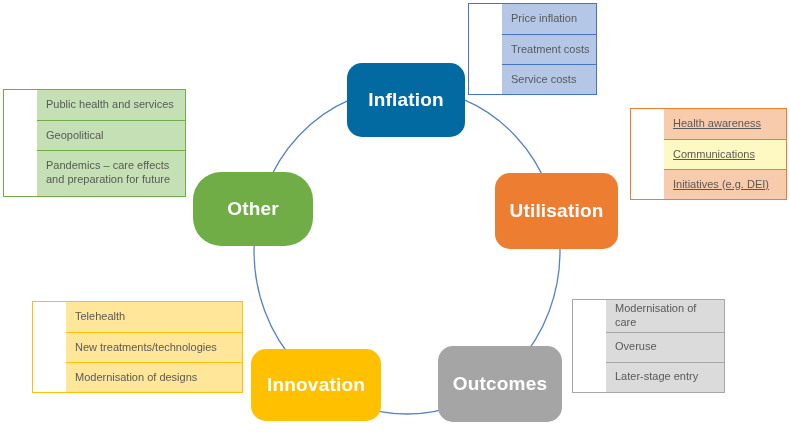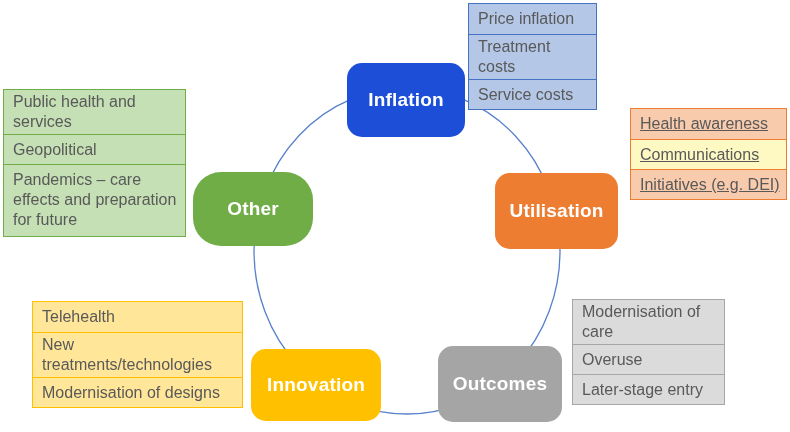--- a/index.html
+++ b/index.html
@@ -34,23 +34,24 @@
   #node-inflation   { left: 347px; top: 63px;  width: 118px; height: 74px; }
   #node-utilisation { left: 495px; top: 173px; width: 123px; height: 76px; }
   #node-outcomes    { left: 438px; top: 346px; width: 124px; height: 76px; }
   #node-innovation  { left: 251px; top: 349px; width: 130px; height: 72px; justify-content: center; }
   #node-other       { left: 193px; top: 172px; width: 120px; height: 74px; border-radius: 28px; }
 
   .items {
     position: absolute;
     z-index: 1;
     border: 1.5px solid;
-    font-size: 16px;
+    font-size: 11px;
     line-height: 1.25;
     box-sizing: border-box;
+    padding-left: 33px;
   }
   .cell {
     display: flex;
     align-items: center;
     min-height: 30px;
     padding: 2px 6px 2px 9px;
     box-sizing: border-box;
     border: 0 solid;
     border-color: inherit;
   }
@@ -65,21 +66,21 @@
 </style>
 </head>
 <body>
 
 <div class="stage">
 
   <svg class="ring" viewBox="0 0 790 432" xmlns="http://www.w3.org/2000/svg">
     <ellipse cx="407" cy="251" rx="153" ry="163" fill="none" stroke-width="1.3" opacity="0.9" stroke="#4472C4"></ellipse>
   </svg>
 
-  <div class="node" id="node-inflation" style="background: #1d4ed8;">
+  <div class="node" id="node-inflation" style="background: #0369a1;">
     <span class="node-label">Inflation</span>
   </div>
   <div class="items" id="items-inflation" style="border-color: rgb(68, 114, 196); color: rgb(89, 89, 89);">
     <div class="cell" style="background: rgb(180, 199, 231);">Price inflation</div>
     <div class="cell" style="background: rgb(180, 199, 231);">Treatment costs</div>
     <div class="cell" style="background: rgb(180, 199, 231);">Service costs</div>
   </div>
 
   <div class="node" id="node-utilisation" style="background: rgb(237, 125, 49);">
     <span class="node-label">Utilisation</span>

